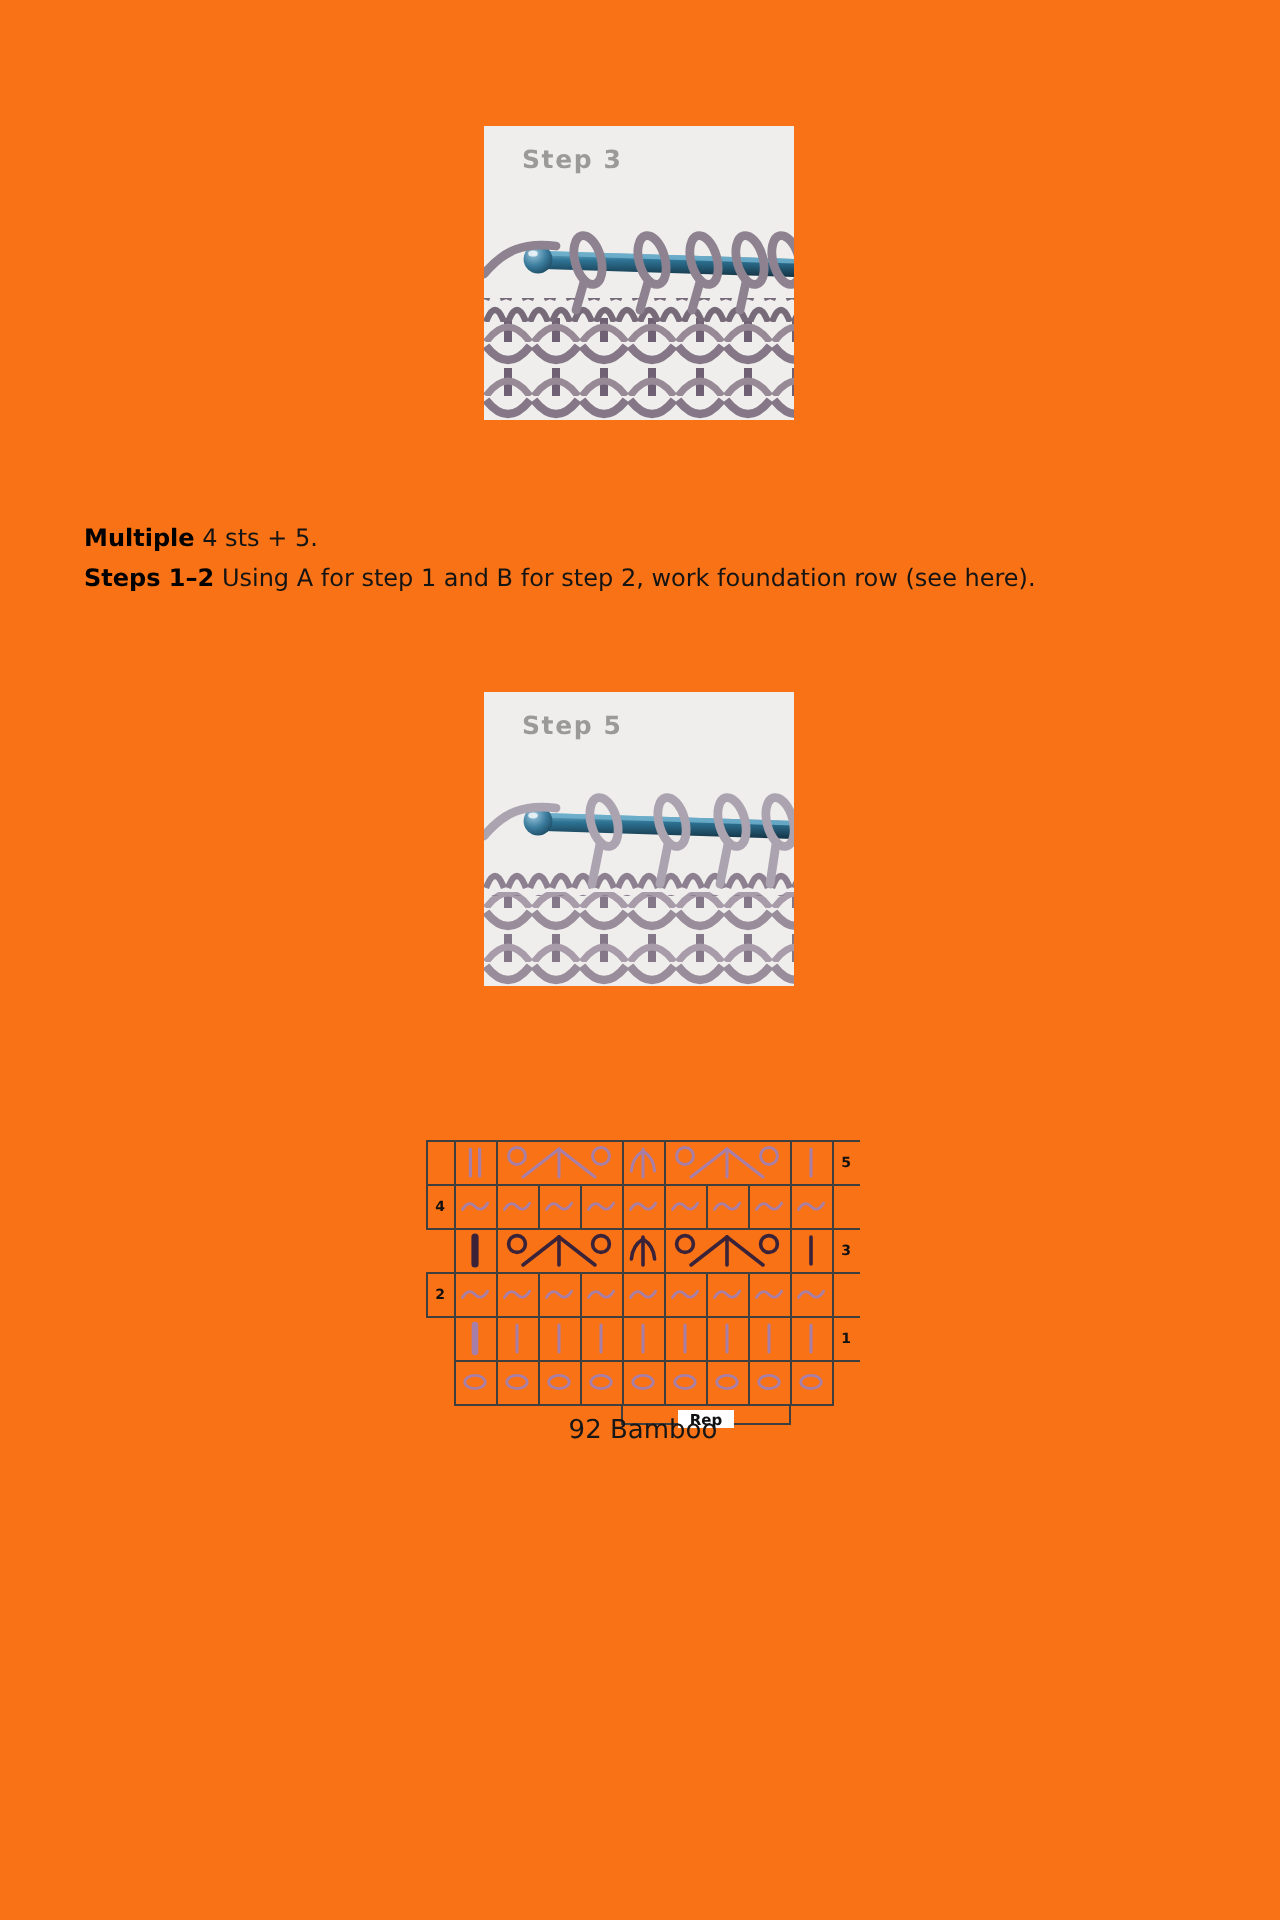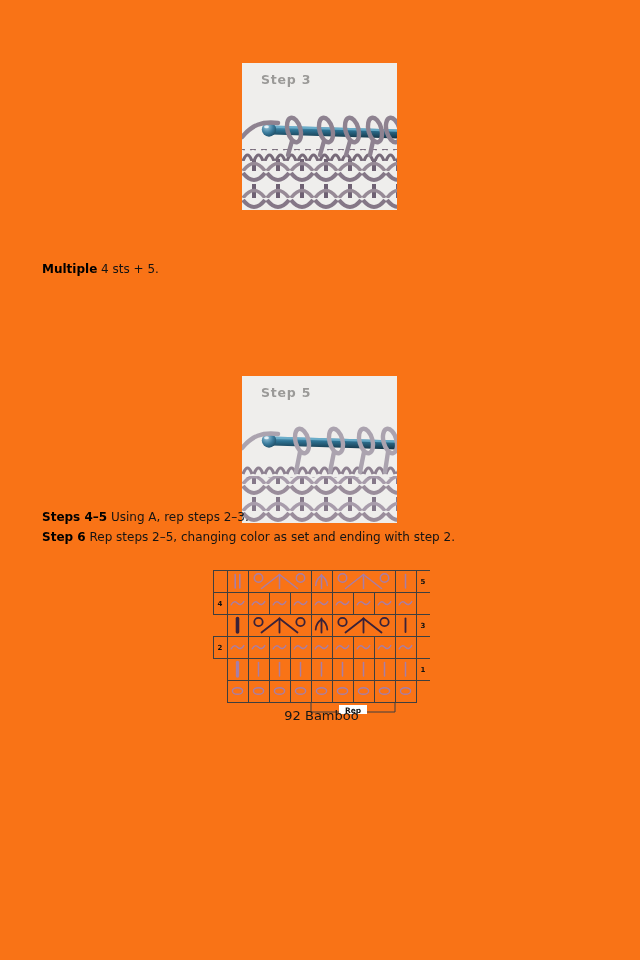--- a/index.html
+++ b/index.html
@@ -2,21 +2,21 @@
 <html><head>
 <meta charset="utf-8">
 <style>
   html,body{margin:0;padding:0;background:#fff;}
   .page{position:relative;width:640px;height:960px;background:#f97316;
         font-family:"DejaVu Sans",sans-serif;color:#141414;overflow:hidden;}
 
   
   .photo{position:absolute;width:155px;height:147px;background:#efeeec;}
   .photo-1{left:242px;top:63px;}
-  .photo-2{left:242px;top:376px;border-radius:27px;}
+  .photo-2{left:242px;top:346px;border-radius:27px;}
   .photo .step-label{position:absolute;left:19px;top:9px;font-size:12.5px;font-weight:600;
         letter-spacing:.8px;color:#9b9a98;}
   .photo svg{position:absolute;left:0;top:0;}
 
   
   .textblock{position:absolute;left:42px;width:560px;font-size:12px;line-height:20.4px;}
   .textblock-1{top:213px;margin-top:46px;}
   .textblock-2{top:507px;}
   .para{text-align:justify;}
   .para b{color:#000;}
@@ -75,20 +75,21 @@
           <path d="M82,78 L78,92"></path>
           <path d="M108,78 L104,92"></path>
           <path d="M131,78 L128,92"></path>
       </g>
     </svg>
     <span class="step-label">Step 3</span>
   </figure>
 
   <div class="textblock textblock-1">
     <div class="para"><b>Multiple</b><span> 4 sts + 5.</span></div>
+    <div class="para"><b>Steps 1–2</b><span> Using A for step 1 and B for step 2, work foundation row (see here).</span></div>
   </div>
 
   <figure class="photo photo-2" style="margin:0">
     <svg width="155" height="147" viewBox="0 0 155 147">
       <defs>
         <pattern id="net2" width="24" height="27" patternUnits="userSpaceOnUse">
           <path d="M1,2 Q12,16 23,2" stroke="#9a8d9b" stroke-width="4.2" fill="none"></path>
           <path d="M12,13 L12,27" stroke="#857889" stroke-width="4"></path>
           <path d="M1,27 Q12,12 23,27" stroke="#a89cab" stroke-width="3.6" fill="none"></path>
         </pattern>
@@ -125,24 +126,20 @@
         <ellipse cx="148" cy="65" rx="6.5" ry="12.5" transform="rotate(-15 148 65)"></ellipse>
         <path d="M58,76 L54,96"></path>
           <path d="M92,76 L88,96"></path>
           <path d="M122,76 L118,96"></path>
           <path d="M146,76 L143,96"></path>
       </g>
     </svg>
     <span class="step-label">Step 5</span>
   </figure>
 
-  <div class="textblock textblock-2">
-    <div class="para"><b>Steps 4–5</b><span> Using A, rep steps 2–3.</span></div>
-    <div class="para"><b>Step 6</b><span> Rep steps 2–5, changing color as set and ending with step 2.</span></div>
-  </div>
 
   <div class="chart-wrap">
     <svg id="chart-svg" width="217" height="146" viewBox="0 0 217 146">
         <rect x="0.5" y="0.5" width="14" height="22" fill="none" stroke="#3f3f3f" stroke-width="1"></rect>
         <rect x="14.5" y="0.5" width="21" height="22" fill="none" stroke="#3f3f3f" stroke-width="1"></rect>
         <path d="M22.2,4.5 L22.2,18" fill="none" stroke="#a77ea8" stroke-width="1.6" stroke-linecap="round"></path>
         <path d="M26.8,4.5 L26.8,18" fill="none" stroke="#a77ea8" stroke-width="1.6" stroke-linecap="round"></path>
         <rect x="35.5" y="0.5" width="63" height="22" fill="none" stroke="#3f3f3f" stroke-width="1"></rect>
         <circle cx="45.5" cy="8" r="4.2" fill="none" stroke="#a77ea8" stroke-width="1.5"></circle>
         <circle cx="87.5" cy="8" r="4.2" fill="none" stroke="#a77ea8" stroke-width="1.5"></circle>

